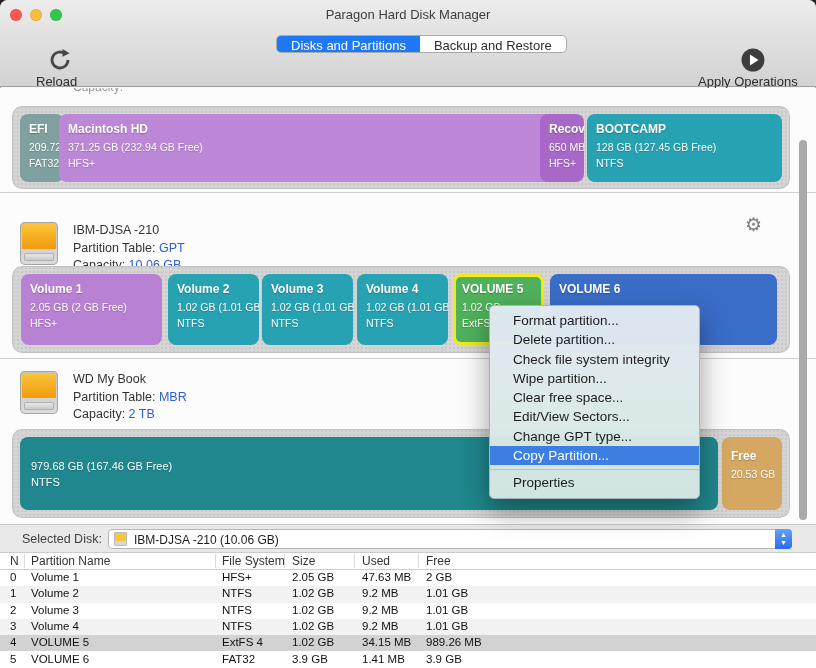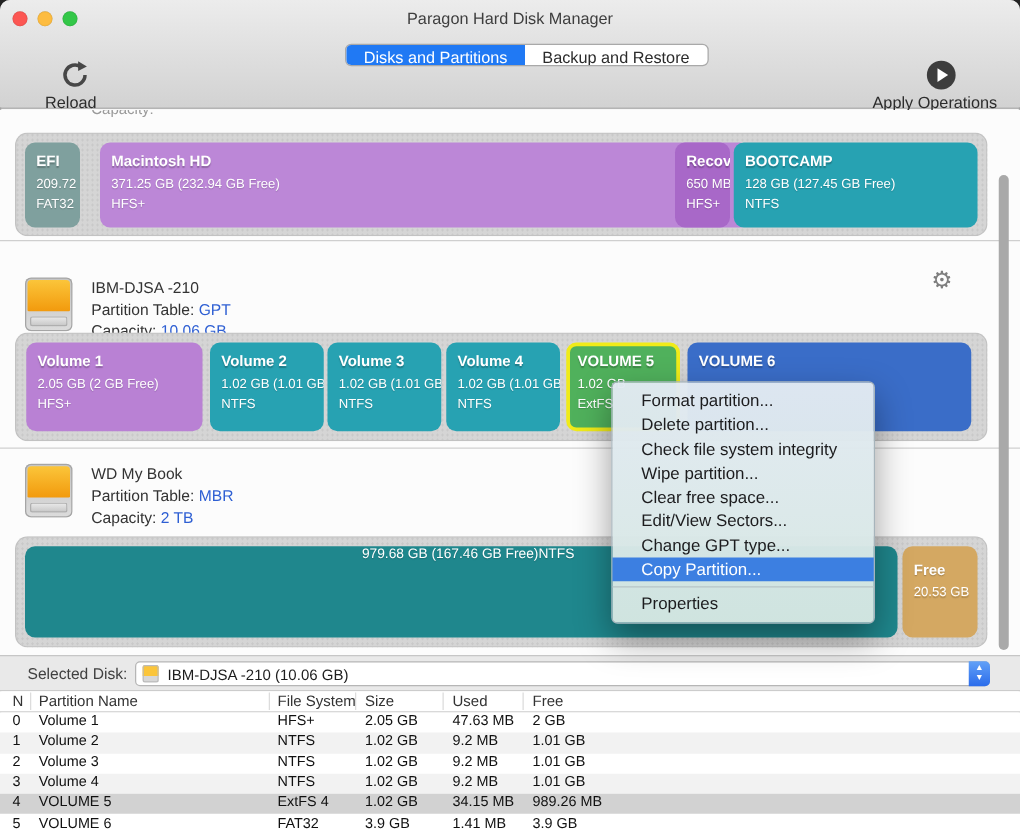--- a/index.html
+++ b/index.html
@@ -138,21 +138,21 @@
 
     <div class="clip-cap">Capacity:</div>
 
     <div class="ptn-row" style="top:18px; height:83px;">
       <div class="blk" style="left:8px; top:8px; width:44px; height:68px; background:#7fa09e;">
         <div class="used" style="width:6px; background:#618583;"></div>
         <div class="nm">EFI</div>
         <div class="ln">209.72</div>
         <div class="ln">FAT32</div>
       </div>
-      <div class="blk" style="left:68px; top:8px; width:520px; height:68px; background:#bc87d7;">
+      <div class="blk" style="left:47px; top:8px; width:520px; height:68px; background:#bc87d7;">
         <div class="used" style="width:21.5%; background:#9d64b8;"></div>
         <div class="nm">Macintosh HD</div>
         <div class="ln">371.25 GB (232.94 GB Free)</div>
         <div class="ln">HFS+</div>
       </div>
       <div class="blk" style="left:528px; top:8px; width:44px; height:68px; background:#a868c8;">
         <div class="nm">Recovery</div>
         <div class="ln">650 MB</div>
         <div class="ln">HFS+</div>
       </div>
@@ -212,21 +212,21 @@
     <div class="disk-head" style="top:283px;">
       <div class="drive"></div>
       <div class="dh-text" style="width:400px;">
         <div class="row">WD My Book</div>
         <div class="row"><span>Partition Table:</span> <span class="val">MBR</span></div>
         <div class="row"><span>Capacity:</span> <span class="val">2 TB</span></div>
       </div>
     </div>
 
     <div class="ptn-row" style="top:341px; height:89px;">
-      <div class="blk" style="left:8px; top:8px; width:698px; height:73px; background:#1f878d; display:flex; flex-direction:row; justify-content:center; padding:0 0 0 11px;">
+      <div class="blk" style="left:8px; top:8px; width:698px; height:73px; background:#1f878d; display:flex; flex-direction:column; justify-content:center; padding:0 0 0 11px;">
         <div class="ln" style="font-size:11px;">979.68 GB (167.46 GB Free)</div>
         <div class="ln" style="font-size:11px; margin-bottom:0;">NTFS</div>
       </div>
       <div class="blk" style="left:710px; top:8px; width:60px; height:73px; background:#d4a862; padding-top:12px;">
         <div class="nm">Free</div>
         <div class="ln">20.53 GB</div>
       </div>
     </div>
 
     <div class="scroll-thumb"></div>

